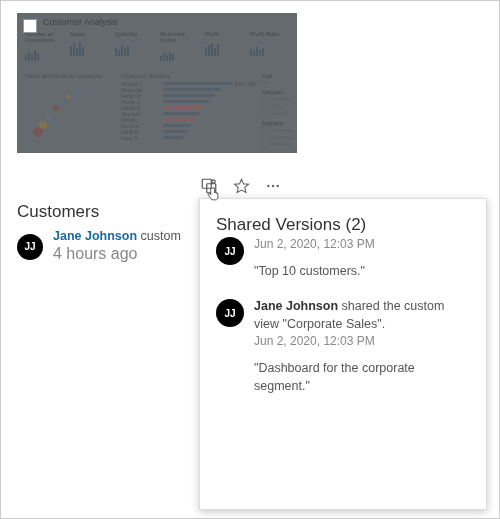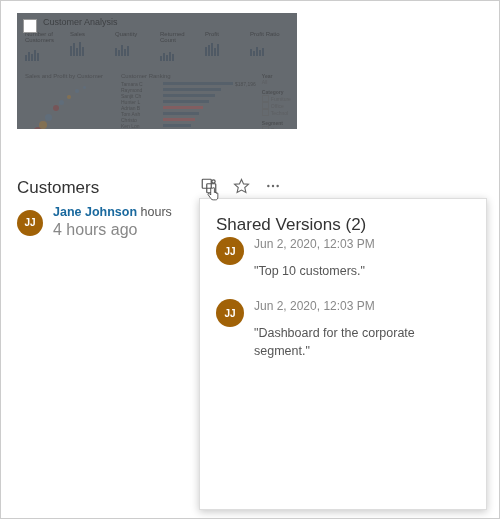--- a/index.html
+++ b/index.html
@@ -8,21 +8,21 @@
     background: #fff;
     width: 500px;
     height: 519px;
     position: relative;
     overflow: hidden;
     border: 1px solid #ccc;
   }
   .thumb {
     margin: 12px 12px 10px 16px;
     width: 280px;
-    height: 116px;
+    height: 140px;
     background: #8d9095;
     position: relative;
     overflow: hidden;
   }
   .thumb .overlay {
     position: absolute; inset: 0;
     background: rgba(70,74,80,0.55);
   }
   .thumb-check {
     position: absolute;
@@ -74,21 +74,21 @@
     margin-bottom: 6px;
   }
   .by-row {
     display: flex;
     align-items: center;
     gap: 10px;
   }
   .avatar {
     width: 26px; height: 26px;
     border-radius: 50%;
-    background: #a16207;
+    background: #000000;
     color: #fff;
     font-size: 10px;
     font-weight: 600;
     display: flex;
     align-items: center;
     justify-content: center;
     flex-shrink: 0;
   }
   .by-text { font-size: 12.5px; line-height: 1.3; }
   .by-text .author { color: #1a699e; font-weight: 600; }
@@ -315,21 +315,21 @@
   <div class="overlay"></div>
   <div class="thumb-check"></div>
 </div>
 
 <div class="meta">
   <div class="page-title">Customers</div>
   <div class="by-row">
     <div class="avatar">JJ</div>
     <div class="by-text">
       <span class="author">Jane Johnson</span>
-      <span class="action">hours</span><br>
+      <span class="action">custom</span><br>
       <span class="time">4 hours ago</span>
     </div>
   </div>
 </div>
 
 <div class="pop">
   <div class="pop-actions">
     <div class="icon-btn" title="Shared Versions">
       <svg width="18" height="18" viewBox="0 0 24 24" fill="none" stroke="#555" stroke-width="1.6">
         <rect x="3" y="3" width="12" height="12" rx="1"></rect>
@@ -363,18 +363,21 @@
       <div class="avatar">JJ</div>
       <div class="share-body">
         <div class="ts">Jun 2, 2020, 12:03 PM</div>
         <div class="note">"Top 10 customers."</div>
       </div>
     </div>
 
     <div class="share-item">
       <div class="avatar">JJ</div>
       <div class="share-body">
+        <div class="line1">
+          <span class="author">Jane Johnson</span><span class="rest"> shared the custom view "Corporate Sales".</span>
+        </div>
         <div class="ts">Jun 2, 2020, 12:03 PM</div>
         <div class="note">"Dashboard for the corporate segment."</div>
       </div>
     </div>
   </div>
 </div>
 
 </body></html>

